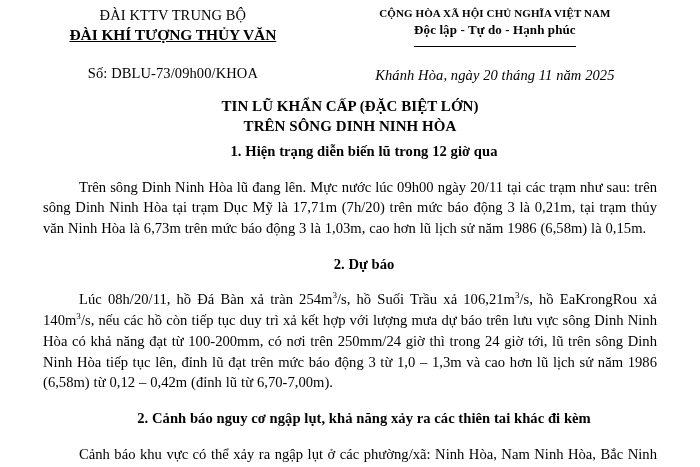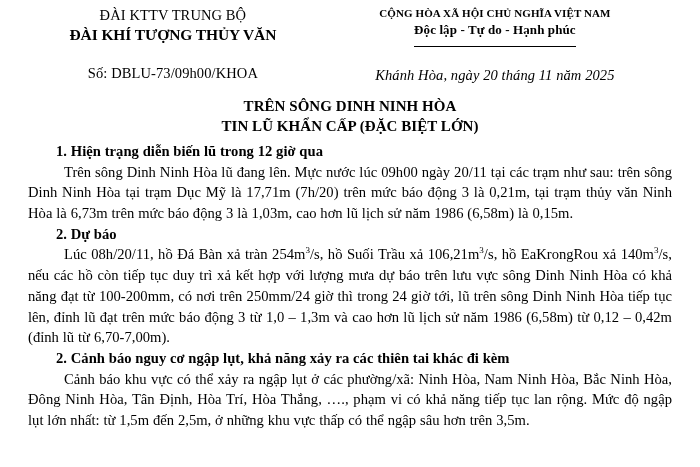--- a/index.html
+++ b/index.html
@@ -44,20 +44,21 @@
   .org-line1 {
     font-size: 14.5px;
     letter-spacing: 0.1px;
     line-height: 1.32;
   }
   .org-line2 {
     font-weight: bold;
     font-size: 15.5px;
     line-height: 1.28;
     letter-spacing: -0.1px;
+    text-decoration: underline;
   }
   .org-line3 {
     font-weight: bold;
     font-size: 15.5px;
     line-height: 1.3;
     display: inline-block;
     border-bottom: 1.4px solid #000;
     padding-bottom: 0px;
   }
   .doc-number {
@@ -103,27 +104,28 @@
     margin-top: 5px;
   }
   .sec-heading {
     font-weight: bold;
     font-size: 14.6px;
     text-indent: 28px;
     line-height: 1.42;
     margin: 0;
     padding: 0;
     letter-spacing: 0.05px;
+    text-align: center;
   }
   .sec-para {
     font-size: 14.6px;
     line-height: 1.42;
     text-align: justify;
     text-indent: 36px;
-    margin: 0;
+    margin: 15px;
     padding: 0;
     letter-spacing: 0.02px;
     word-spacing: 0.2px;
   }
   sup {
     font-size: 0.62em;
     vertical-align: super;
     line-height: 0;
   }
 </style>
@@ -142,22 +144,22 @@
 
     <div class="hdr-right">
       <div class="nation-line1">CỘNG HÒA XÃ HỘI CHỦ NGHĨA VIỆT NAM</div>
       <div><span class="nation-line2">Độc lập - Tự do - Hạnh phúc</span></div>
       <div class="place-date">Khánh Hòa, ngày 20 tháng 11 năm 2025</div>
     </div>
 
   </div>
 
   <div class="doc-title">
+    <span class="t-line">TIN LŨ KHẨN CẤP (ĐẶC BIỆT LỚN)</span>
     <span class="t-line">TRÊN SÔNG DINH NINH HÒA</span>
-    <span class="t-line">TIN LŨ KHẨN CẤP (ĐẶC BIỆT LỚN)</span>
   </div>
 
   <div class="body-block">
 
     <p class="sec-heading">1. Hiện trạng diễn biến lũ trong 12 giờ qua</p>
     <p class="sec-para">Trên sông Dinh Ninh Hòa lũ đang lên. Mực nước lúc 09h00 ngày 20/11 tại các trạm như sau: trên sông Dinh Ninh Hòa tại trạm Dục Mỹ là 17,71m (7h/20) trên mức báo động 3 là 0,21m, tại trạm thủy văn Ninh Hòa là 6,73m trên mức báo động 3 là 1,03m, cao hơn lũ lịch sử năm 1986 (6,58m) là 0,15m.</p>
 
     <p class="sec-heading">2. Dự báo</p>
     <p class="sec-para">
       <span>Lúc 08h/20/11, hồ Đá Bàn xả tràn 254m</span><sup>3</sup><span>/s, hồ Suối Trầu xả 106,21m</span><sup>3</sup><span>/s, hồ EaKrongRou xả 140m</span><sup>3</sup><span>/s, nếu các hồ còn tiếp tục duy trì xả kết hợp với lượng mưa dự báo trên lưu vực sông Dinh Ninh Hòa có khả năng đạt từ 100-200mm, có nơi trên 250mm/24 giờ thì trong 24 giờ tới, lũ trên sông Dinh Ninh Hòa tiếp tục lên, đỉnh lũ đạt trên mức báo động 3 từ 1,0 – 1,3m và cao hơn lũ lịch sử năm 1986 (6,58m) từ 0,12 – 0,42m (đỉnh lũ từ 6,70-7,00m).</span>

